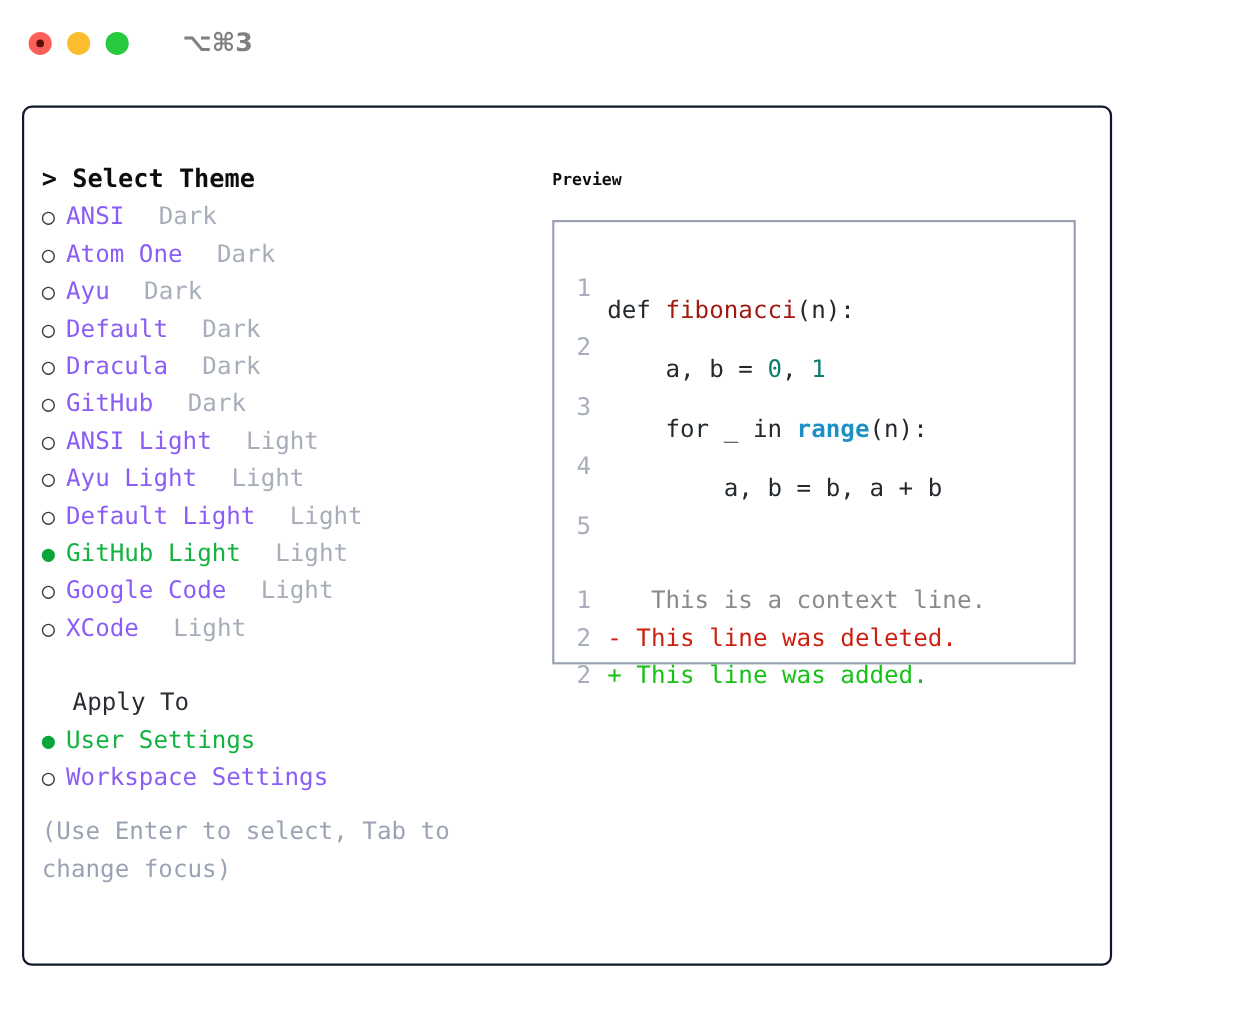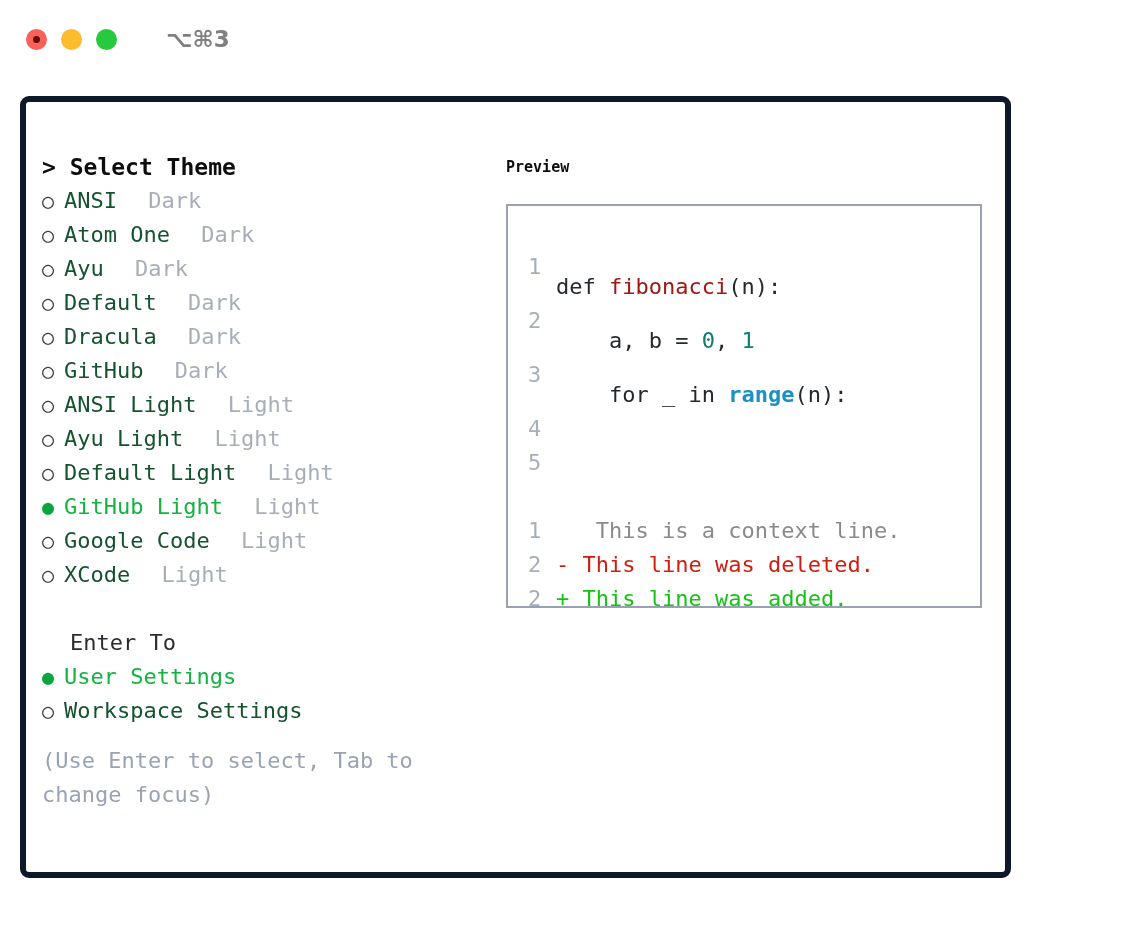--- a/index.html
+++ b/index.html
@@ -66,21 +66,21 @@
     font-family: "DejaVu Sans", "Liberation Sans", sans-serif;
   }
 
   
   .panel {
     position: absolute;
     left: 20px;
     top: 96px;
     width: 991px;
     height: 782px;
-    border: 6px solid #0f172a;
+    border: 2px solid #0f172a;
     border-radius: 9px;
     box-sizing: border-box;
     background: #ffffff;
   }
 
   
   .left-col {
     position: absolute;
     left: 16px;
     top: 48px;
@@ -106,21 +106,21 @@
     display: inline-block;
     width: 22px;
     text-align: left;
     font-size: 20px;
     line-height: 34px;
     color: #3b3b44;
     flex: 0 0 auto;
   }
   .radio.on { color: #0aa63c; }
   .opt-label {
-    color: #14532d;
+    color: #8b5cf6;
     flex: 0 0 auto;
   }
   .opt-row.selected .opt-label { color: #12b33f; }
   .opt-suffix {
     color: #a7aeba;
     flex: 0 0 auto;
     margin-left: 18px;
   }
 
   .group-gap { height: 34px; }
@@ -221,39 +221,39 @@
           <div class="opt-row"><span class="radio">○</span><span class="opt-label">ANSI Light</span><span class="opt-suffix"> Light</span></div>
           <div class="opt-row"><span class="radio">○</span><span class="opt-label">Ayu Light</span><span class="opt-suffix"> Light</span></div>
           <div class="opt-row"><span class="radio">○</span><span class="opt-label">Default Light</span><span class="opt-suffix"> Light</span></div>
           <div class="opt-row selected"><span class="radio on">●</span><span class="opt-label">GitHub Light</span><span class="opt-suffix"> Light</span></div>
           <div class="opt-row"><span class="radio">○</span><span class="opt-label">Google Code</span><span class="opt-suffix"> Light</span></div>
           <div class="opt-row"><span class="radio">○</span><span class="opt-label">XCode</span><span class="opt-suffix"> Light</span></div>
         </div>
 
       <div class="group-gap"></div>
 
-      <div class="apply-title">Enter To</div>
+      <div class="apply-title">Apply To</div>
 
       <div class="apply-list" id="apply-list">
           <div class="opt-row selected"><span class="radio on">●</span><span class="opt-label">User Settings</span></div>
           <div class="opt-row"><span class="radio">○</span><span class="opt-label">Workspace Settings</span></div>
         </div>
 
       <div class="hint">(Use Enter to select, Tab to change focus)</div>
     </div>
 
     <div class="right-col">
       <div class="preview-title">Preview</div>
 
       <div class="preview-box">
         <div id="code-block">
             <div class="code-line"><span class="lineno">1</span><span class="code-body"><span class="tok-kw">def </span><span class="tok-fn">fibonacci</span><span class="tok-punc">(n):</span></span></div>
             <div class="code-line"><span class="lineno">2</span><span class="code-body"><span class="tok-plain">    a, b = </span><span class="tok-num">0</span><span class="tok-plain">, </span><span class="tok-num">1</span></span></div>
             <div class="code-line"><span class="lineno">3</span><span class="code-body"><span class="tok-kw">    for _ in </span><span class="tok-call">range</span><span class="tok-punc">(n):</span></span></div>
-            <div class="code-line"><span class="lineno">4</span></div>
+            <div class="code-line"><span class="lineno">4</span><span class="code-body"><span class="tok-plain">        a, b = b, a + b</span></span></div>
             <div class="code-line"><span class="lineno">5</span></div>
           </div>
         <div class="blank-line"></div>
         <div id="diff-block">
             <div class="code-line"><span class="lineno">1</span><span class="diff-ctx"> </span><span class="diff-ctx">  This is a context line.</span></div>
             <div class="code-line"><span class="lineno">2</span><span class="diff-del">-</span><span class="diff-del"> This line was deleted.</span></div>
             <div class="code-line"><span class="lineno">2</span><span class="diff-add">+</span><span class="diff-add"> This line was added.</span></div>
           </div>
       </div>
     </div>

